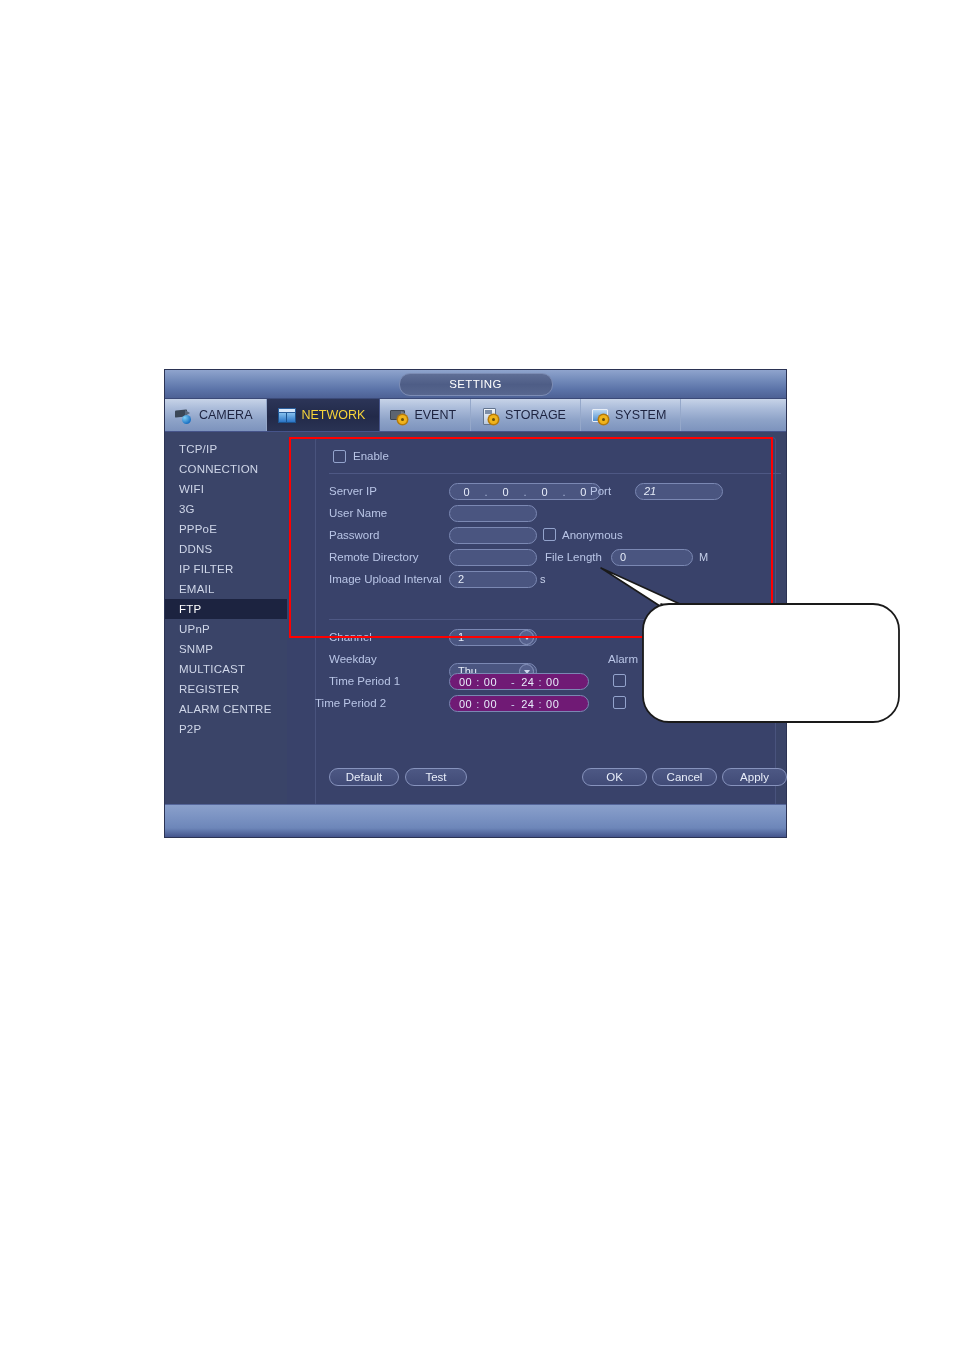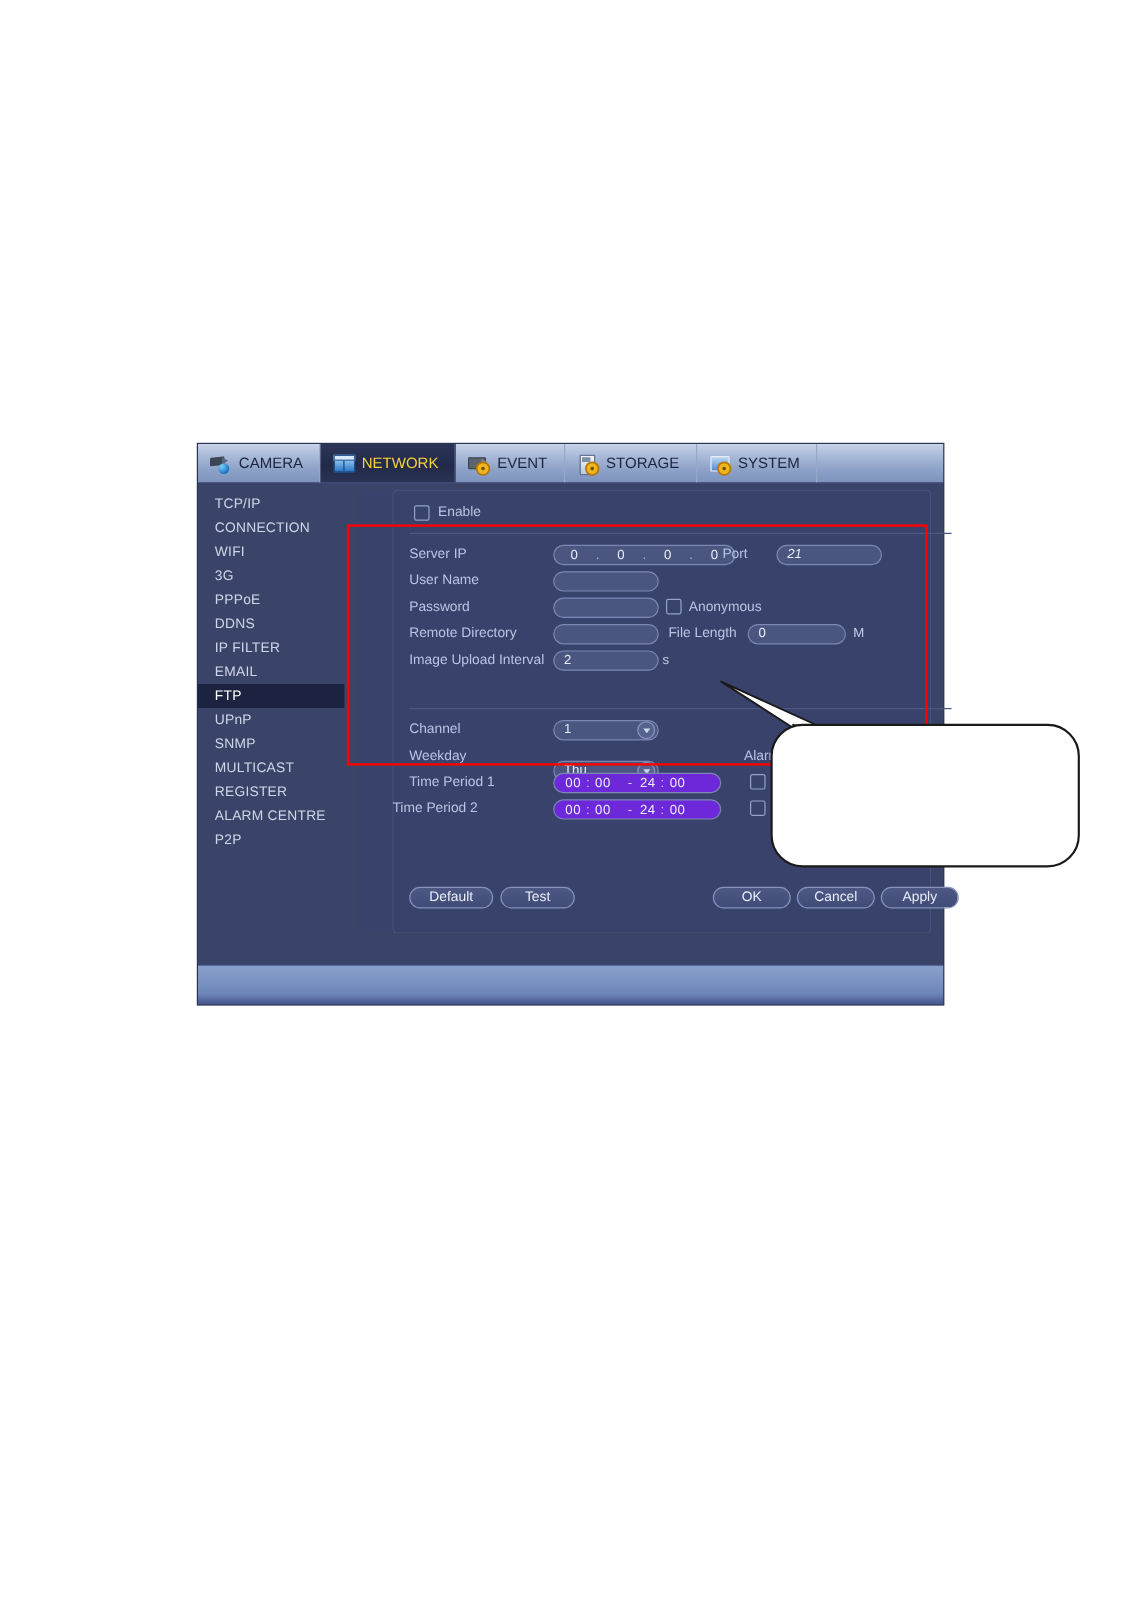--- a/index.html
+++ b/index.html
@@ -136,21 +136,21 @@
     white-space: nowrap;
   }
   .side-item.selected {
     background: #1c2340;
     color: #ffffff;
   }
 
   .content {
     position: relative;
     flex: 1 1 auto;
-    margin: 5px 10px 0 12px;
+    margin: 5px 10px 0 0;
     background: #39426a;
     border: 1px solid #4b5party;
     border-radius: 4px;
     padding-left: 28px;
   }
   .content-inner {
     position: relative;
     height: 100%;
     background: #39426a;
     border-radius: 4px;
@@ -242,21 +242,21 @@
     font-size: 11px;
     padding: 0 6px;
     cursor: text;
   }
   .ipfield span.dot { color: #aab6d8; }
 
   .timefield {
     position: absolute;
     height: 17px;
     border-radius: 9px;
-    background: #6d28d9;
+    background: #701a75;
     border: 1px solid #7b88b3;
     box-sizing: border-box;
     display: flex;
     align-items: center;
     color: #e8eefb;
     font-size: 11px;
     padding: 0 9px;
     cursor: text;
     letter-spacing: 0.5px;
   }
@@ -328,20 +328,23 @@
     font-size: 12px;
     color: #000;
     line-height: 1.35;
   }
 </style>
 </head>
 <body>
 
 <div id="dvr-window">
 
+  <div class="titlebar">
+    <div class="title-pill">SETTING</div>
+  </div>
 
   <div class="tabstrip">
 
     <div class="tab">
       <span class="ticon ic-camera">
         <i class="body"></i>
           <i class="lens"></i>
           <i class="globe"></i>
       </span>
       <span class="tab-label">CAMERA</span>

